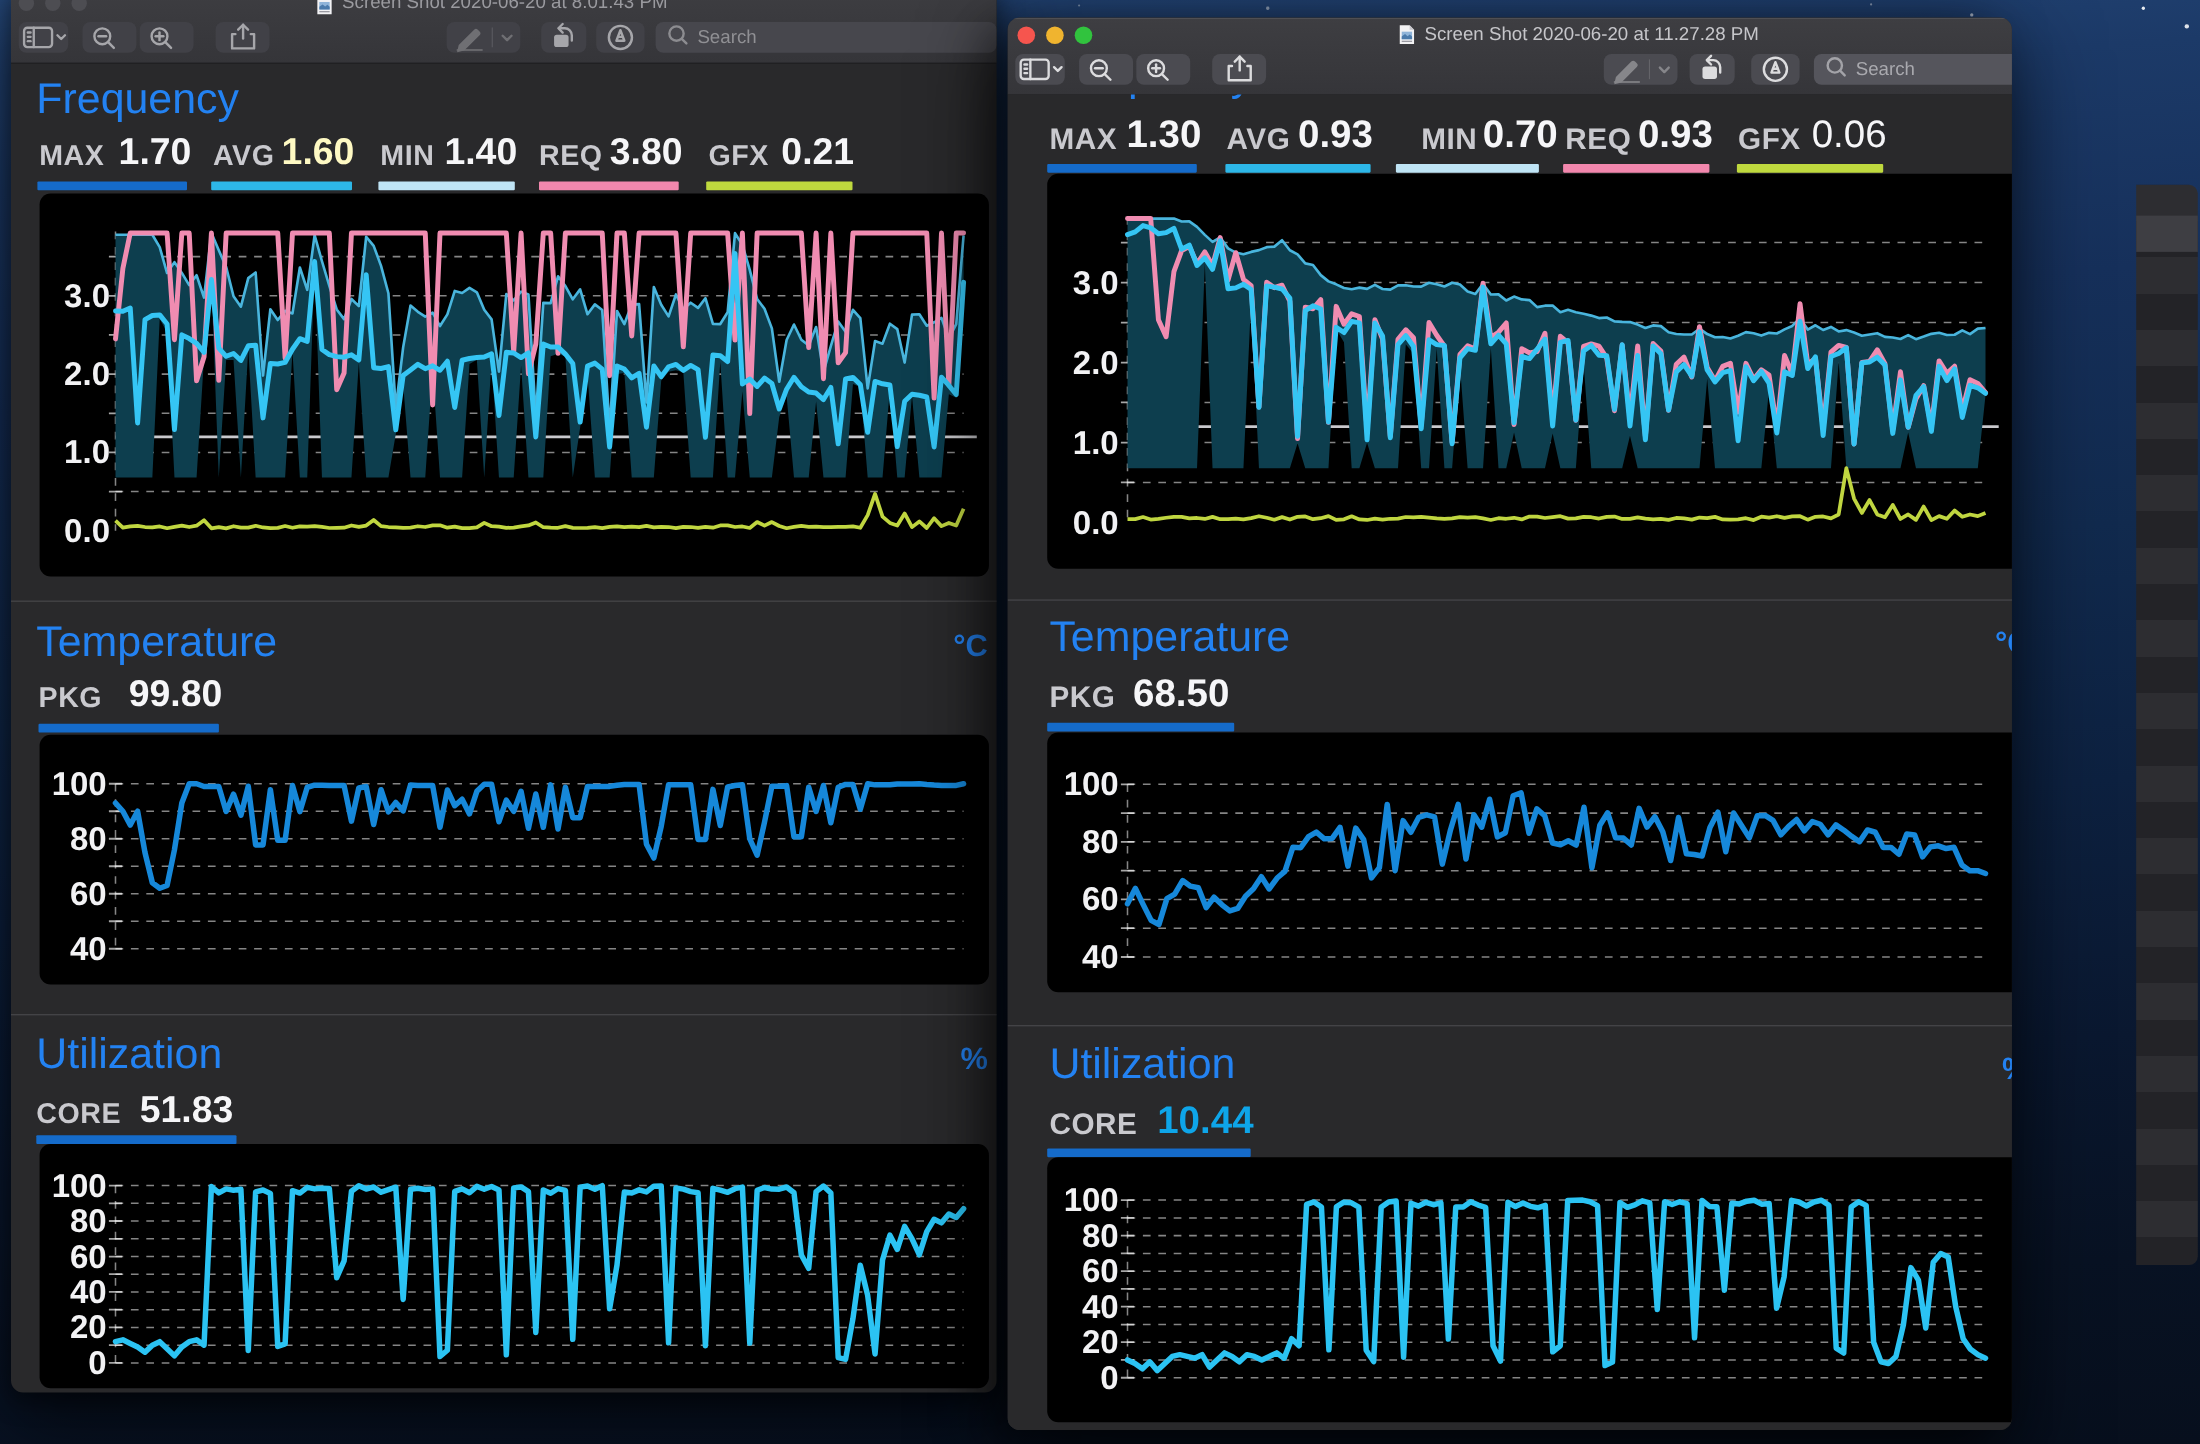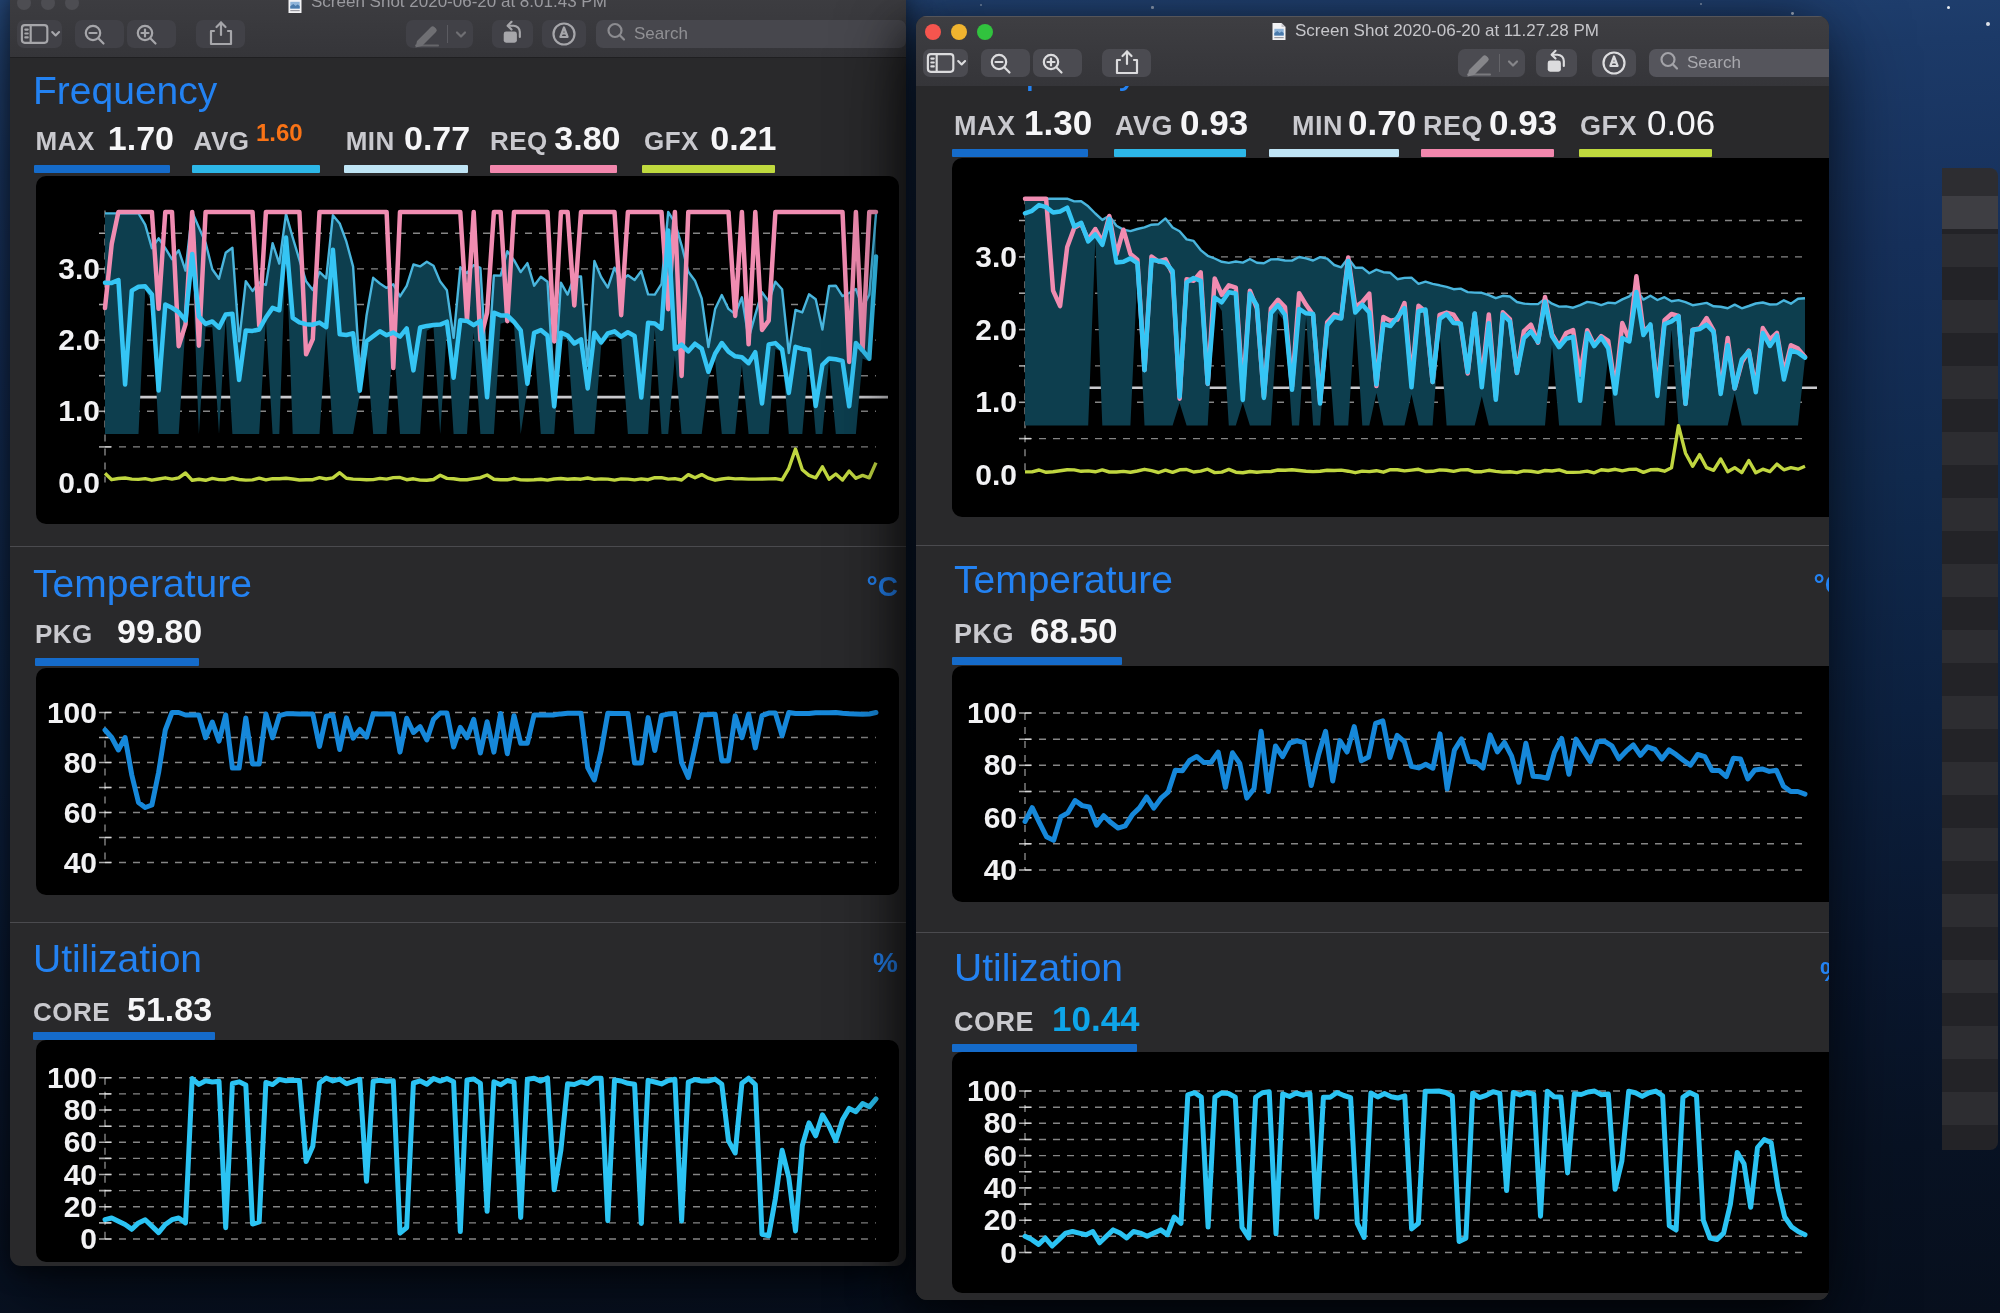--- a/index.html
+++ b/index.html
@@ -109,23 +109,23 @@
             <line x1="17.8" y1="17.3" x2="22" y2="21.5"></line>
           </g>
         </svg></div>
       <div style="font-size:17px;color:#909094;margin-left:2px">Search</div>
     </div>
     <div class="abs" style="left:23px;top:82px;font-size:39px;font-weight:500;color:#2382f2">Frequency</div>
     <div>
       <div style="position:absolute;left:25.6px;top:139px;font-size:26px;font-weight:700;color:#c9c9ce;letter-spacing:0.5px">MAX</div>
       <div style="position:absolute;left:97.8px;top:132px;font-size:34px;font-weight:700;color:#f6f6f8">1.70</div>
       <div style="position:absolute;left:183.6px;top:139px;font-size:26px;font-weight:700;color:#c9c9ce;letter-spacing:0.5px">AVG</div>
-      <div style="position:absolute;left:246px;top:132px;font-size:24px;font-weight:700;color:#f97316">1.60</div>
+      <div style="position:absolute;left:246px;top:132px;font-size:34px;font-weight:700;color:#fef9c3">1.60</div>
       <div style="position:absolute;left:335.7px;top:139px;font-size:26px;font-weight:700;color:#c9c9ce;letter-spacing:0.5px">MIN</div>
-      <div style="position:absolute;left:394px;top:132px;font-size:34px;font-weight:700;color:#f6f6f8">0.77</div>
+      <div style="position:absolute;left:394px;top:132px;font-size:34px;font-weight:700;color:#f6f6f8">1.40</div>
       <div style="position:absolute;left:480px;top:139px;font-size:26px;font-weight:700;color:#c9c9ce;letter-spacing:0.5px">REQ</div>
       <div style="position:absolute;left:544.3px;top:132px;font-size:34px;font-weight:700;color:#f6f6f8">3.80</div>
       <div style="position:absolute;left:634px;top:139px;font-size:26px;font-weight:700;color:#c9c9ce;letter-spacing:0.5px">GFX</div>
       <div style="position:absolute;left:700.3px;top:132px;font-size:34px;font-weight:700;color:#f6f6f8">0.21</div>
       <div style="position:absolute;left:24px;top:177.5px;width:136px;height:8px;background:#156bca;border-radius:1px"></div>
       <div style="position:absolute;left:182px;top:177.5px;width:128px;height:8px;background:#2db7e8;border-radius:1px"></div>
       <div style="position:absolute;left:334px;top:177.5px;width:124px;height:8px;background:#bfe4f5;border-radius:1px"></div>
       <div style="position:absolute;left:480px;top:177.5px;width:127px;height:8px;background:#f287ad;border-radius:1px"></div>
       <div style="position:absolute;left:632px;top:177.5px;width:133px;height:8px;background:#bfd93e;border-radius:1px"></div>
     </div>

